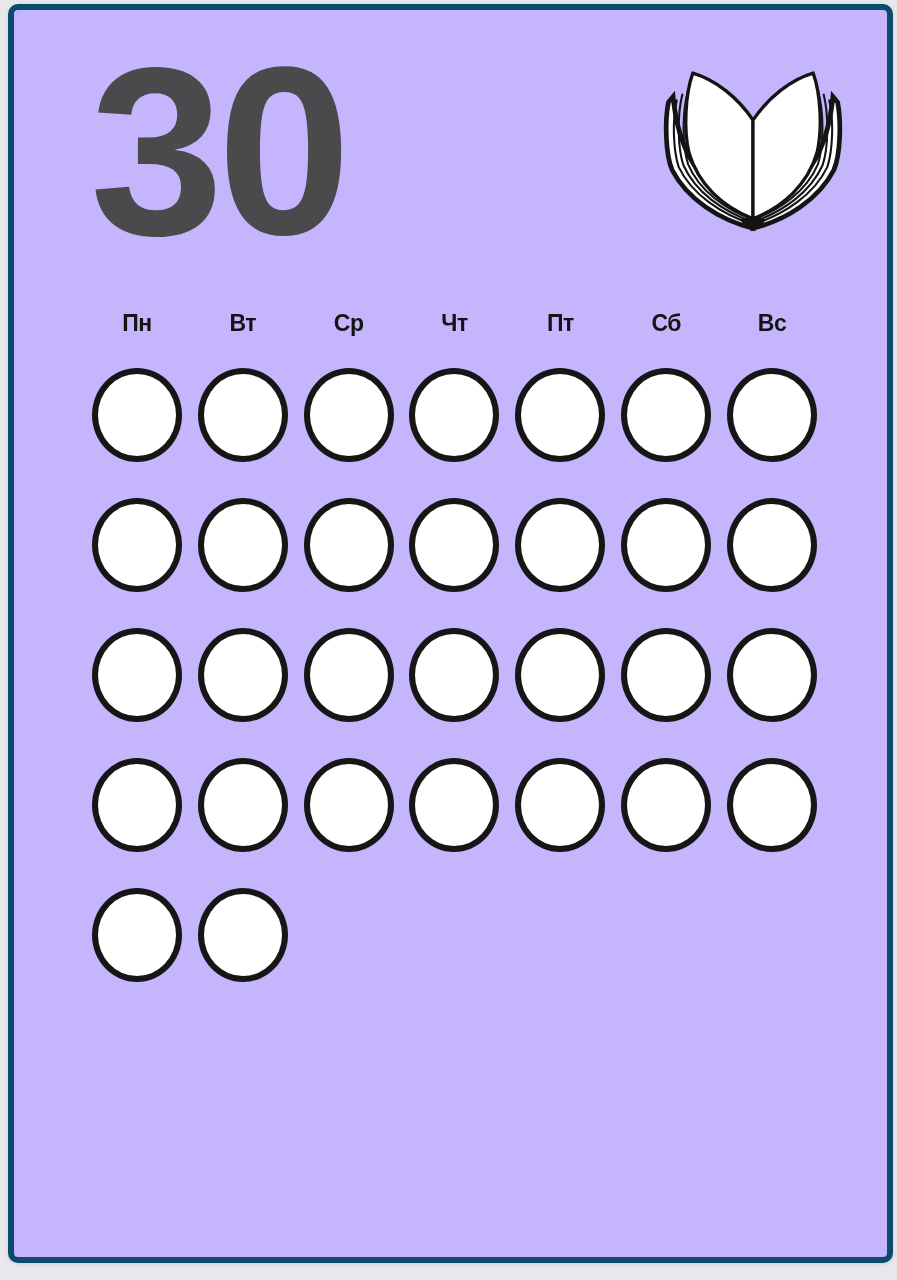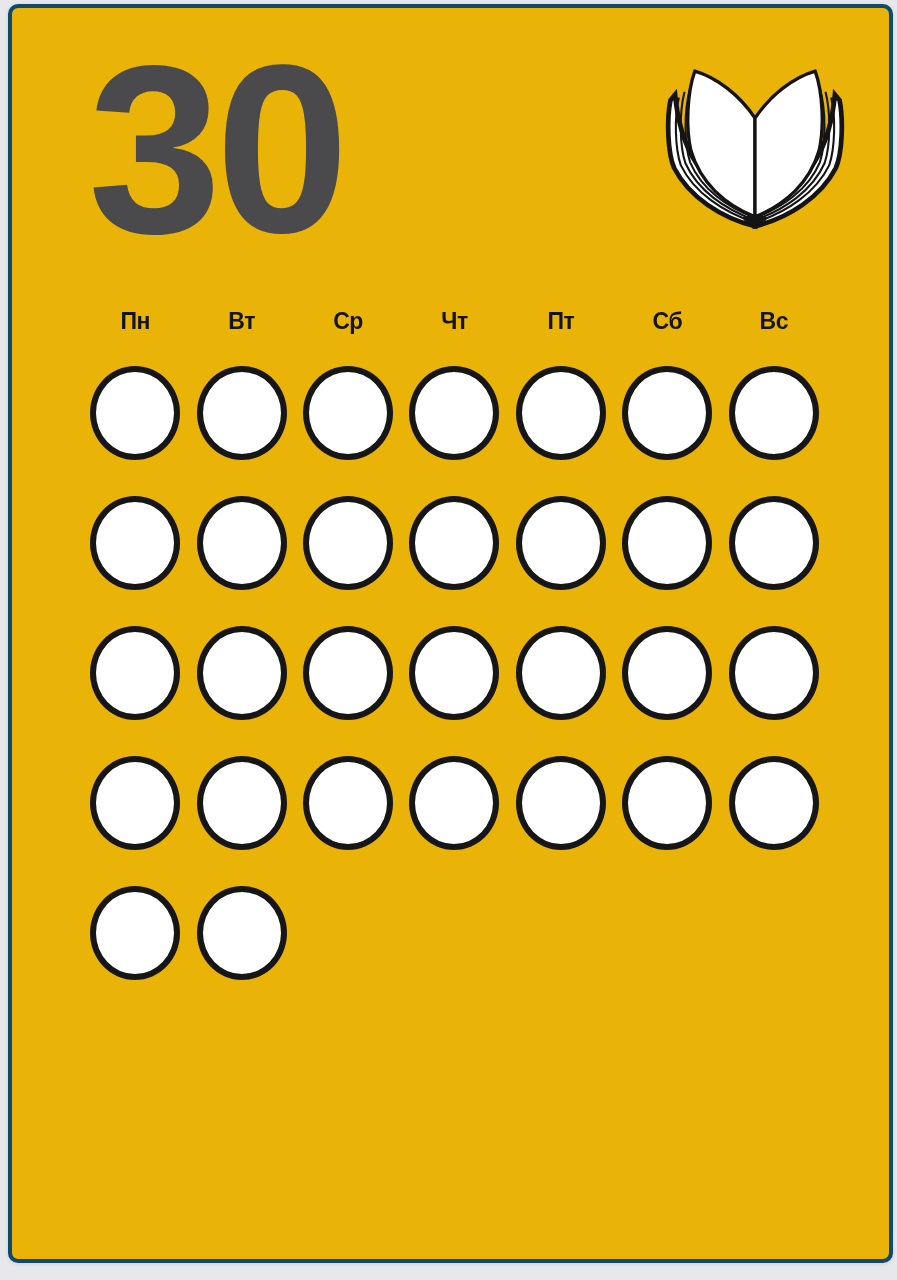--- a/index.html
+++ b/index.html
@@ -4,21 +4,21 @@
 <style>
   html,body{margin:0;padding:0;}
   body{
     width:897px;height:1280px;position:relative;
     background:#e8e8ec;
     font-family:"Liberation Sans","DejaVu Sans",sans-serif;
     overflow:hidden;
   }
   .paper{
     position:absolute;left:8px;right:4px;top:4px;bottom:17px;
-    background:#eab308;border:4px solid #0c4a6e;border-radius:10px;
+    background:#c4b5fd;border:6px solid #0c4a6e;border-radius:10px;
     box-shadow:0 1px 4px rgba(0,0,0,.10);
     padding:48px 62px 0 70px;box-sizing:border-box;
   }
   .header{display:flex;align-items:flex-start;}
   .big-number{
     font-size:240px;line-height:.78;font-weight:700;
     color:var(--title-color,#4a4a4c);letter-spacing:-6px;margin-left:6px;
   }
   .title-words{
     font-size:54px;line-height:73px;font-weight:700;

